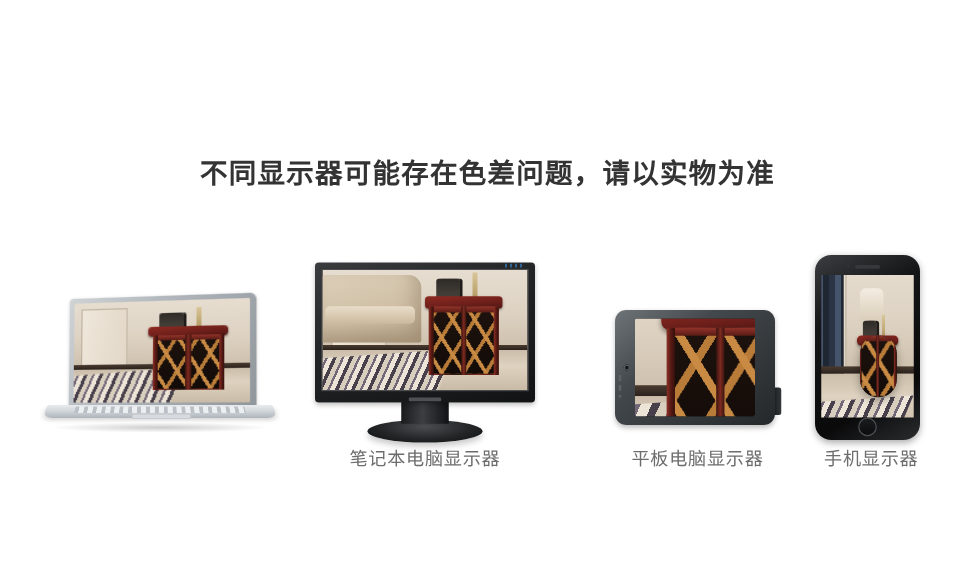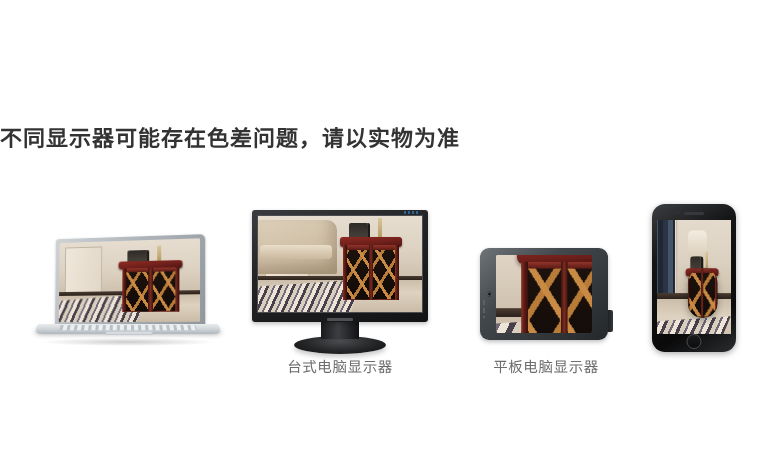--- a/index.html
+++ b/index.html
@@ -34,20 +34,21 @@
     color: #1c1c1c;
     letter-spacing: 3px;
     line-height: 1.15;
   }
 
   .page-subtitle {
     position: absolute;
     top: 126px;
     left: 0;
     width: 780px;
+    text-align: center;
     font-size: 22px;
     font-weight: bold;
     color: #333333;
     letter-spacing: 1px;
     line-height: 1.2;
   }
 
   
   .device-row {
     position: absolute;
@@ -76,21 +77,21 @@
     text-align: center;
     font-size: 14.5px;
     color: #6d6d6d;
     letter-spacing: 0.6px;
     white-space: nowrap;
   }
 
   
   #cell-laptop  { left: 16px;  width: 220px; height: 206px; }
   #cell-desktop { left: 244px; width: 192px; height: 206px; }
-  #cell-tablet  { left: 468px; width: 156px; height: 206px; }
+  #cell-tablet  { left: 480px; width: 156px; height: 206px; }
   #cell-phone   { left: 622px; width: 150px; height: 206px; }
 
   
   .photo {
     position: absolute;
     inset: 0;
     overflow: hidden;
     background: #cfc3b2;
   }
   .photo .wall {
@@ -547,21 +548,21 @@
                     <div class="post-l"></div>
                     <div class="post-m"></div>
                     <div class="post-r"></div>
                   </div>
                 </div>
               </div>
             </div>
             <div class="brand"></div>
           </div>
         </div>
-        <div class="device-label">台式电脑显示器</div>
+        <div class="device-label">笔记本电脑显示器</div>
       </div>
     </div>
 
     <div class="device-cell" id="cell-tablet">
       <div class="device-stage">
         <div id="tablet">
           <div class="port"></div>
           <div class="bezel">
             <div class="cam"></div>
             <div class="btns"></div>
@@ -618,17 +619,18 @@
                     <div class="post-l"></div>
                     <div class="post-m"></div>
                     <div class="post-r"></div>
                   </div>
                 </div>
               </div>
             </div>
             <div class="home"></div>
           </div>
         </div>
+        <div class="device-label">手机显示器</div>
       </div>
     </div>
 
   </div>
 </div>
 
 </body></html>

